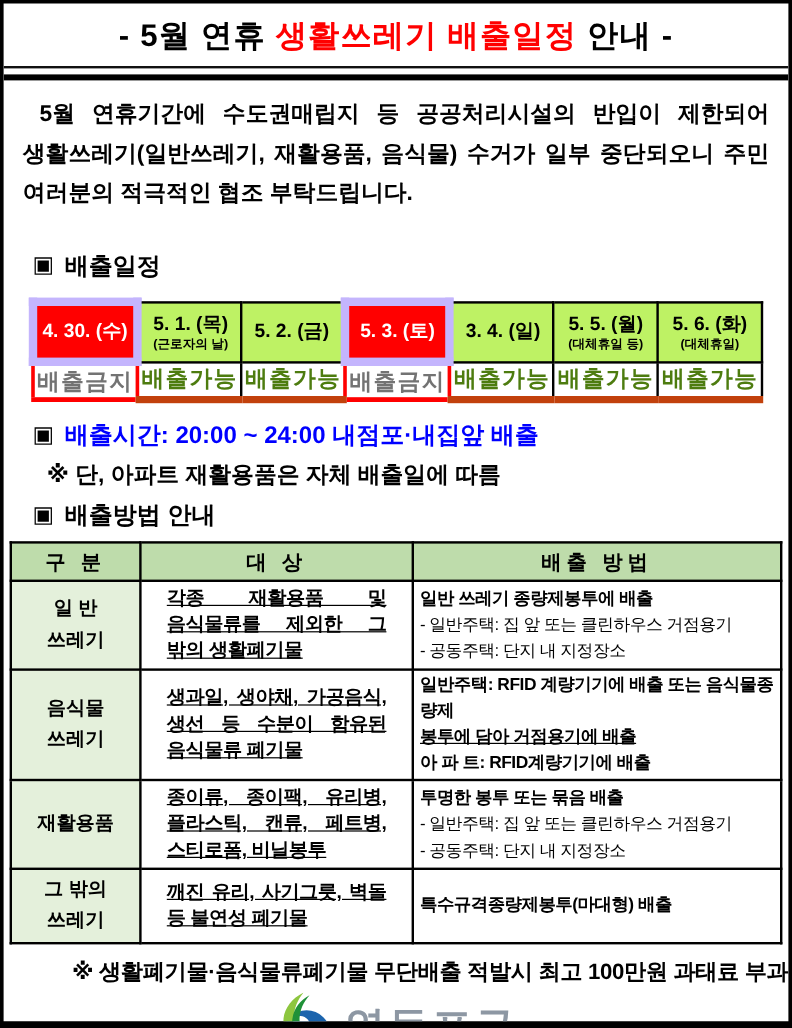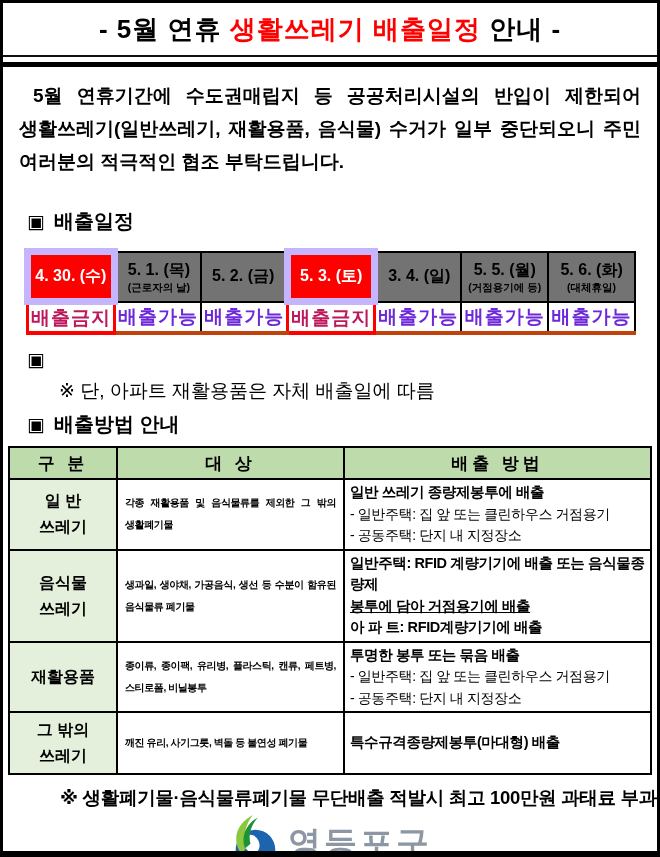--- a/index.html
+++ b/index.html
@@ -20,48 +20,48 @@
     line-height:33px; text-align:justify; text-indent:14px; color:#000;
     word-break:keep-all;
   }
   .section-h {
     margin:30px 0 0 24px; font-size:20px; font-weight:bold; color:#000;
     display:flex; align-items:center;
   }
   .section-h .bullet { margin-right:9px; font-size:19px; }
   .section-h.tight { margin-top:7px; }
   .blue-text { color:#0000ff; }
-  .sub-note { margin:7px 0 0 56px; font-size:19px; font-weight:normal; }
+  .sub-note { margin:7px 0 0 36px; font-size:19px; font-weight:bold; }
 
   table { border-collapse:collapse; }
   
   .sched { width:612px; margin:13px auto 0 auto; table-layout:fixed; }
   .sched td { border:2px solid #000; text-align:center; vertical-align:middle; }
-  .sched .date-cell { height:50px; font-weight:bold; font-size:16px; background:#737373; }
+  .sched .date-cell { height:50px; font-weight:bold; font-size:16px; background:#bef264; }
   .sched .date-cell .note { font-size:10.5px; font-weight:bold; line-height:12px; }
-  .sched .status-cell { height:31px; font-size:19px; font-weight:bold; color:#6d28d9;
-    border-bottom:4px solid #c2410c; letter-spacing:1px; }
+  .sched .status-cell { height:31px; font-size:19px; font-weight:bold; color:#4d7c0f;
+    border-bottom:6px solid #c2410c; letter-spacing:1px; }
   .sched .date-cell.ban { background:#ff0000; color:#fff; border:7px solid #c4b5fd; }
-  .sched .status-cell.ban { color:#be185d; border:3px solid #ff0000; border-bottom-width:4px; }
+  .sched .status-cell.ban { color:#737373; border:3px solid #ff0000; border-bottom-width:4px; }
 
   
   .method { width:642px; margin:8px auto 0 auto; table-layout:fixed; border:2px solid #000; }
   .method col.c1 { width:108px; } .method col.c2 { width:227px; } .method col.c3 { width:307px; }
   .method th {
     border:2px solid #000; height:32px; font-size:17px; font-weight:bold;
     text-align:center; letter-spacing:4px;margin-top:31px;
   }
   .method td { border:2px solid #000; vertical-align:middle; }
   .method .cat {
     text-align:center; font-size:16px; font-weight:bold;
     white-space:pre-line; line-height:26px; padding:4px 0;
   }
   .method .target {
-    font-size:10px; font-weight:bold; line-height:22px; padding:3px 7px;
-    text-align:justify; word-break:keep-all; letter-spacing:-0.4px;
+    font-size:16px; font-weight:bold; line-height:22px; padding:3px 21px;
+    text-align:justify; word-break:keep-all; letter-spacing:-0.4px;text-decoration:underline;
   }
   .method .mcell { padding:2px 5px; font-size:14px; line-height:21.5px; letter-spacing:-0.4px; }
   .m-bold { font-weight:bold; font-size:14.5px; }
   .m-sub  { font-weight:normal; }
   .m-center { text-align:left;text-decoration:underline; }
   .mcell.only { text-align:left; }
   .r1 .cat, .r1 .target, .r1 .mcell { height:70px; }
   .r2 .cat, .r2 .target, .r2 .mcell { height:68px; }
   .r3 .cat, .r3 .target, .r3 .mcell { height:70px; }
   .r4 .cat, .r4 .target, .r4 .mcell { height:52px; }
@@ -106,41 +106,42 @@
       <td class="date-cell ban">
         <div>5. 3. (토)</div>
         <div class="note"></div>
       </td>
       <td class="date-cell">
         <div>3. 4. (일)</div>
         <div class="note"></div>
       </td>
       <td class="date-cell">
         <div>5. 5. (월)</div>
-        <div class="note">(거점용기에 등)</div>
+        <div class="note">(대체휴일 등)</div>
       </td>
       <td class="date-cell">
         <div>5. 6. (화)</div>
         <div class="note">(대체휴일)</div>
       </td>
     </tr>
     <tr>
       <td class="status-cell ban">배출금지</td>
       <td class="status-cell">배출가능</td>
       <td class="status-cell">배출가능</td>
       <td class="status-cell ban">배출금지</td>
       <td class="status-cell">배출가능</td>
       <td class="status-cell">배출가능</td>
       <td class="status-cell">배출가능</td>
     </tr>
   </tbody>
     </table>
 
   <div class="section-h" style="margin-top:13px;">
     <span class="bullet">▣</span>
+    <span class="blue-text">배출시간: 20:00 ~ 24:00 내점포·내집앞 배출</span>
   </div>
   <div class="sub-note">※ 단, 아파트 재활용품은 자체 배출일에 따름</div>
   <div class="section-h tight">
     <span class="bullet">▣</span>
     <span>배출방법 안내</span>
   </div>
 
   <table class="method">
     <colgroup>
         <col class="c1">

